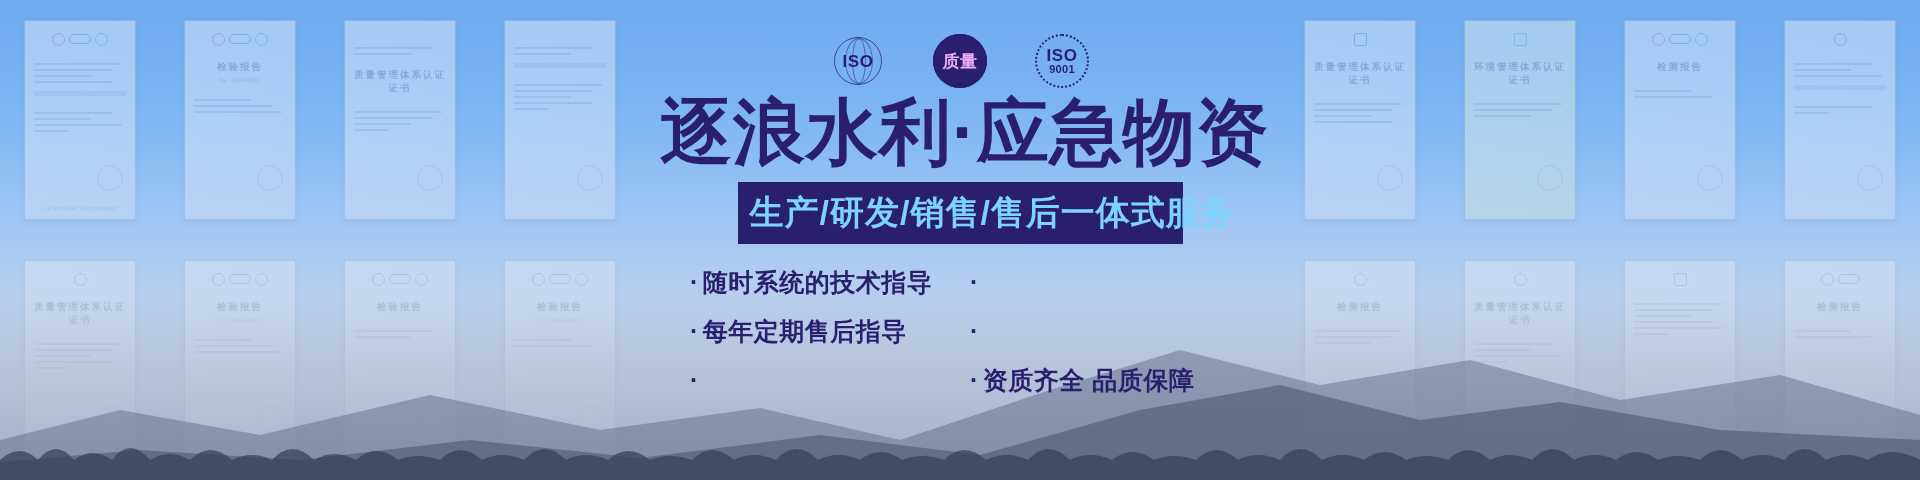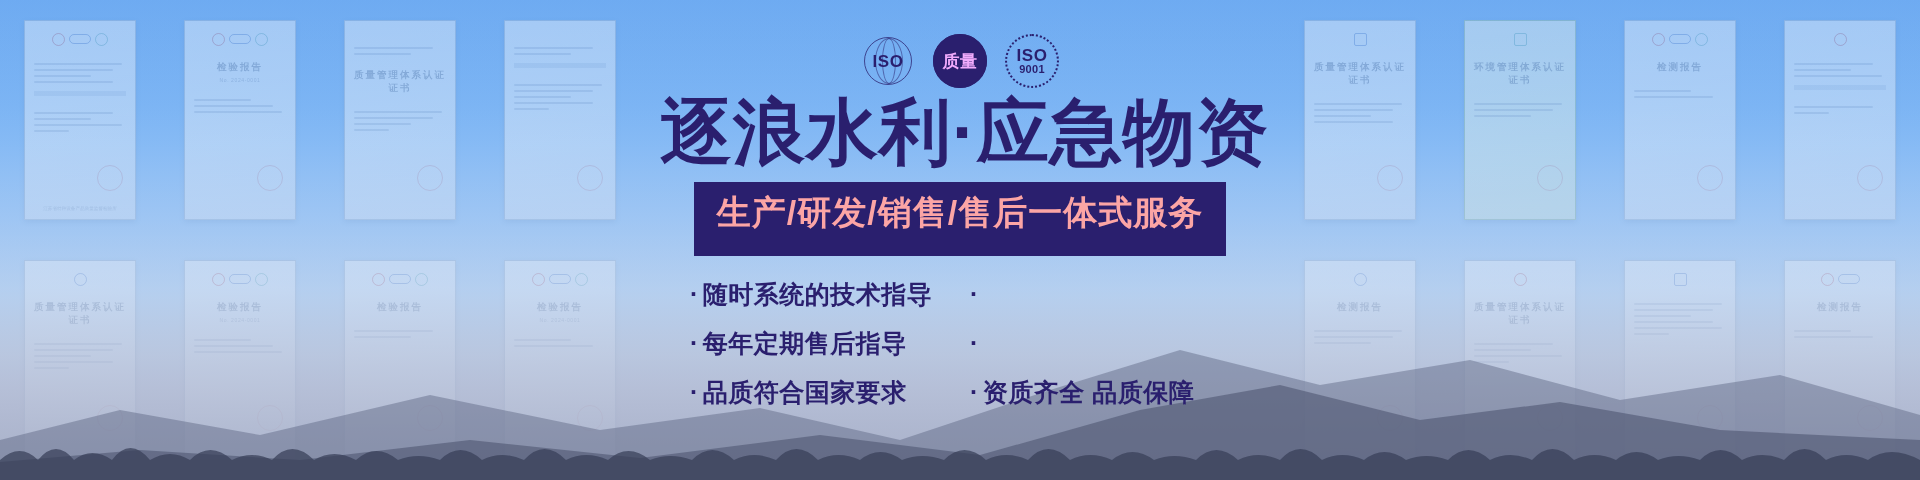--- a/index.html
+++ b/index.html
@@ -92,21 +92,21 @@
       rgba(140,190,245,.22) 30%,
       rgba(175,200,235,.45) 60%,
       rgba(175,185,210,.72) 82%,
       rgba(168,176,200,.92) 100%);
     pointer-events:none;
   }
 
   
   .badges {
     position:absolute; top:34px; left:50%; transform:translateX(-50%);
-    display:flex; gap:18px; align-items:center; z-index:5;
+    display:flex; gap:48px; align-items:center; z-index:5;
   }
   .badge {
     width:54px; height:54px; border-radius:50%;
     display:flex; align-items:center; justify-content:center;
     color:#2a1f6e; font-weight:800;
     position:relative;
   }
   .badge .ring { position:absolute; inset:0; border-radius:50%; border:2px solid #2a1f6e; }
   .badge .ring.dot { border-style:dotted; border-width:2.5px; }
   .badge .lbl { font-size:17px; letter-spacing:.5px; line-height:1; text-align:center; }
@@ -131,24 +131,24 @@
     top:96px; width:600px; z-index:6; text-align:center;
   }
   .headline {
     font-size:72px; line-height:1.0; font-weight:800;
     color:#2a1f6e; letter-spacing:1px;
     white-space:nowrap;
   }
   .subbar {
     margin:14px auto 0;
     background:#2a1f6e;
-    color:#fca5a5;
+    color:#7dd3fc;
     font-size:34px; font-weight:700; letter-spacing:1px;
-    padding:8px 12px 20px;
-    width:532px;
+    padding:8px 12px 8px;
+    width:445px;
     white-space:nowrap;
   }
   .features {
     margin-top:22px;
     display:grid;
     grid-template-columns:280px 260px;
     row-gap:16px;
     justify-content:center;
     text-align:left;
   }
@@ -514,21 +514,20 @@
       </div>
       <div class="feat">
         <span class="dot">·</span>
         <span>每年定期售后指导</span>
       </div>
       <div class="feat">
         <span class="dot">·</span>
       </div>
       <div class="feat">
         <span class="dot">·</span>
-        <span>品质符合国家要求</span>
       </div>
       <div class="feat">
         <span class="dot">·</span>
         <span>资质齐全 品质保障</span>
       </div>
     </div>
   </div>
 
 </div>
 

